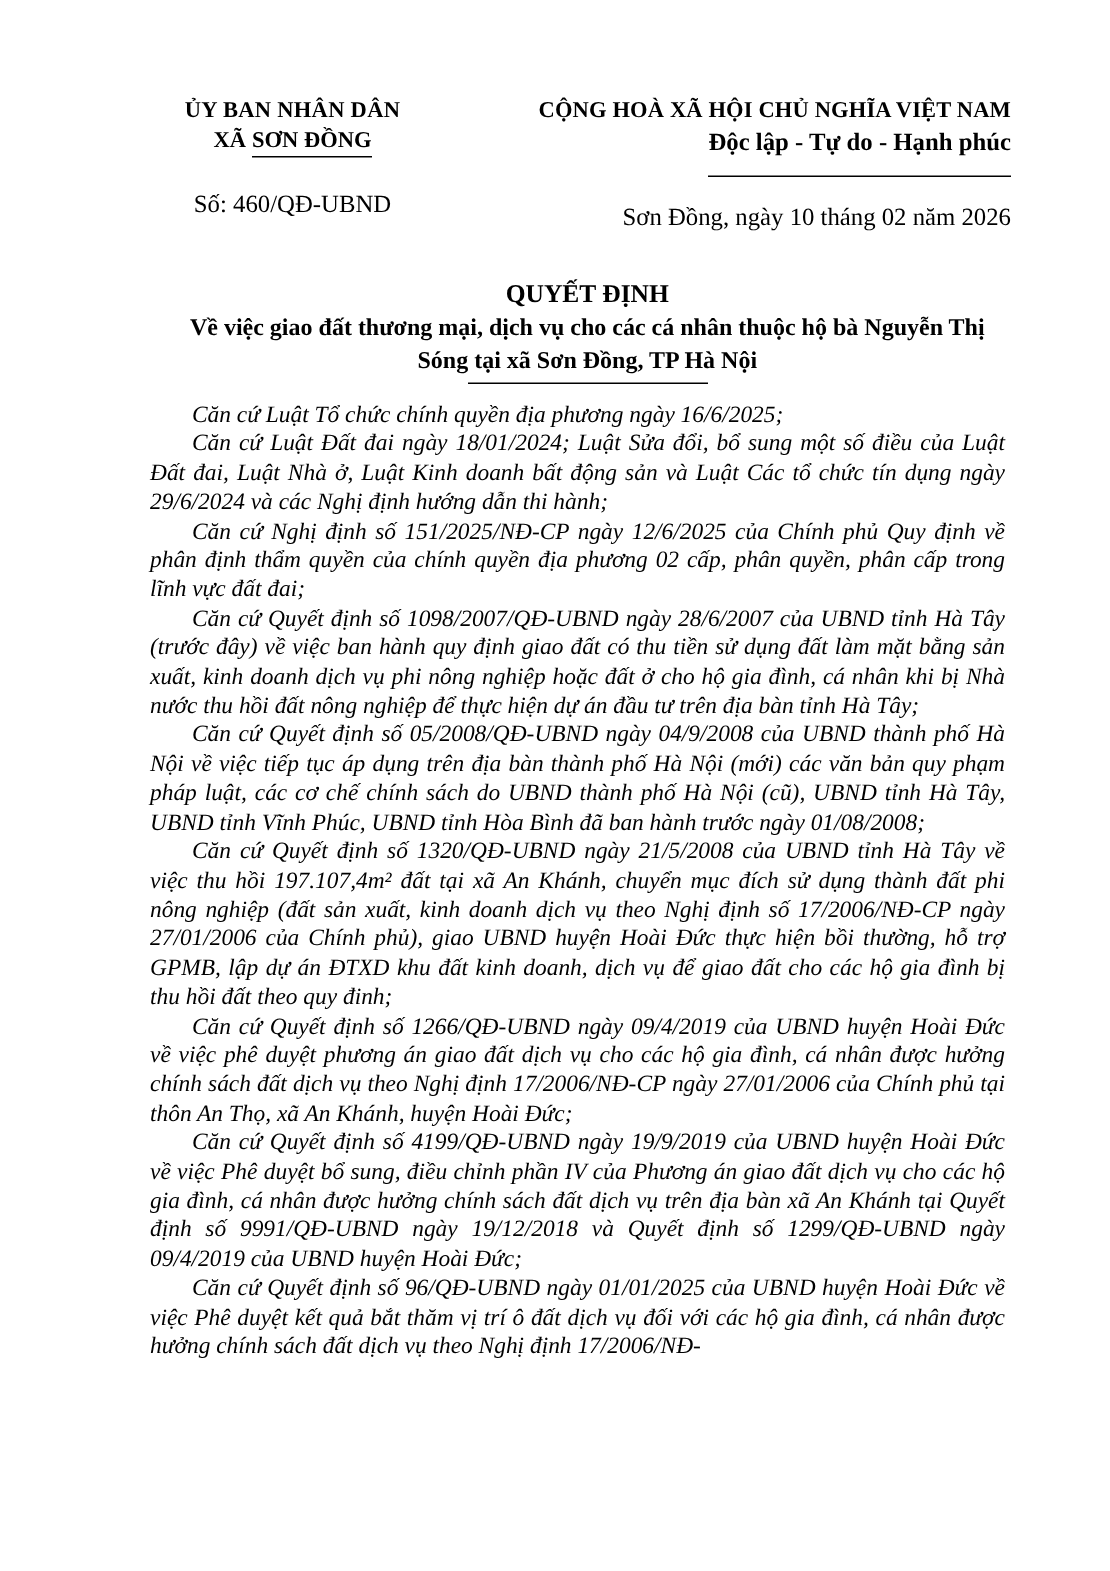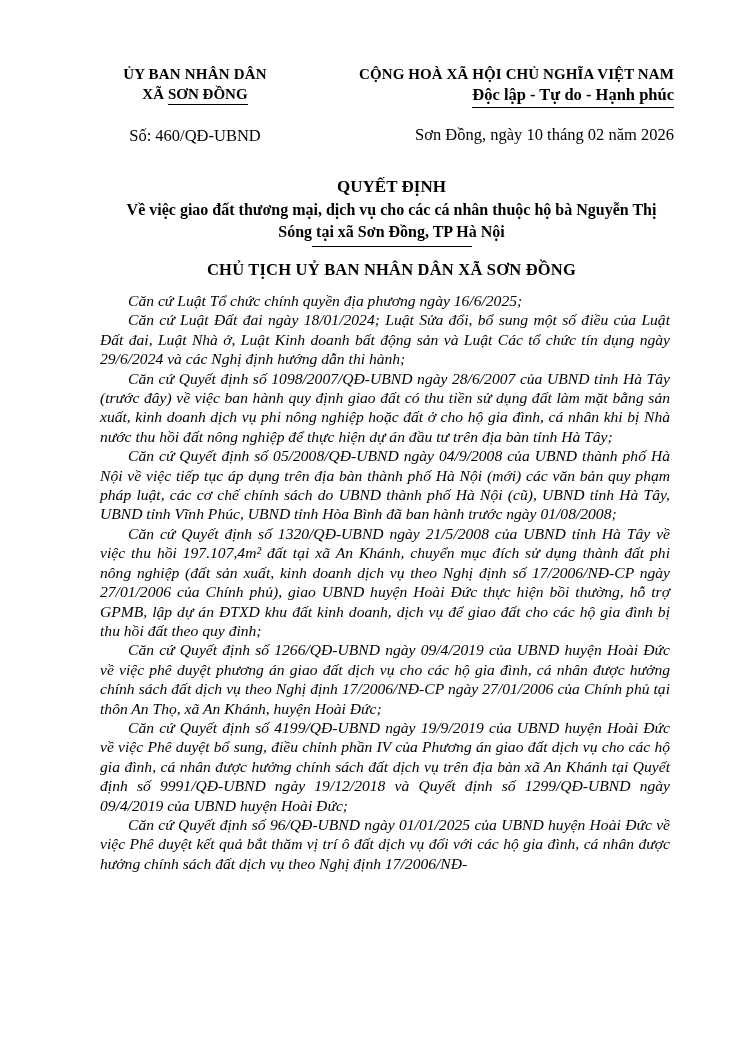--- a/index.html
+++ b/index.html
@@ -31,21 +31,21 @@
   }
   .doc-number { margin-top: 22px; font-size: 16.5px; line-height: 20px; font-weight: normal; }
 
   .national-line1 { font-weight: bold; font-size: 15px; line-height: 20px; letter-spacing: 0.1px; }
   .national-line2 {
     display: inline-block;
     font-weight: bold;
     font-size: 16.5px;
     line-height: 20px;
     border-bottom: 1.5px solid #000;
-    padding-bottom: 2px;
+    padding-bottom: 12px;
     margin-top: 1px;
   }
   .date-line { margin-top: 17px; font-size: 16.5px; line-height: 20px; }
 
   
   .title-block { text-align: center; margin-top: 30px; padding-left: 43px; }
   .decision-heading { font-weight: bold; font-size: 17px; line-height: 22px; }
   .decision-subtitle {
     font-weight: bold;
     font-size: 16px;
@@ -92,26 +92,26 @@
         <span class="national-line2">Độc lập - Tự do - Hạnh phúc</span>
       </div>
       <div class="date-line">Sơn Đồng, ngày 10 tháng 02 năm 2026</div>
     </div>
   </div>
 
   <div class="title-block">
     <div class="decision-heading">QUYẾT ĐỊNH</div>
     <div class="decision-subtitle">Về việc giao đất thương mại, dịch vụ cho các cá nhân thuộc hộ bà Nguyễn Thị Sóng tại xã Sơn Đồng, TP Hà Nội</div>
     <div class="subtitle-rule"></div>
-    <div class="authority-heading">CHỦ TỊCH UỶ BAN NHÂN DÂN XÃ SƠN ĐỒNG</div>
   </div>
 
   <div class="body-text">
     <p>Căn cứ Luật Tổ chức chính quyền địa phương ngày 16/6/2025;</p>
     <p>Căn cứ Luật Đất đai ngày 18/01/2024; Luật Sửa đổi, bổ sung một số điều của Luật Đất đai, Luật Nhà ở, Luật Kinh doanh bất động sản và Luật Các tổ chức tín dụng ngày 29/6/2024 và các Nghị định hướng dẫn thi hành;</p>
+    <p>Căn cứ Nghị định số 151/2025/NĐ-CP ngày 12/6/2025 của Chính phủ Quy định về phân định thẩm quyền của chính quyền địa phương 02 cấp, phân quyền, phân cấp trong lĩnh vực đất đai;</p>
     <p>Căn cứ Quyết định số 1098/2007/QĐ-UBND ngày 28/6/2007 của UBND tỉnh Hà Tây (trước đây) về việc ban hành quy định giao đất có thu tiền sử dụng đất làm mặt bằng sản xuất, kinh doanh dịch vụ phi nông nghiệp hoặc đất ở cho hộ gia đình, cá nhân khi bị Nhà nước thu hồi đất nông nghiệp để thực hiện dự án đầu tư trên địa bàn tỉnh Hà Tây;</p>
     <p>Căn cứ Quyết định số 05/2008/QĐ-UBND ngày 04/9/2008 của UBND thành phố Hà Nội về việc tiếp tục áp dụng trên địa bàn thành phố Hà Nội (mới) các văn bản quy phạm pháp luật, các cơ chế chính sách do UBND thành phố Hà Nội (cũ), UBND tỉnh Hà Tây, UBND tỉnh Vĩnh Phúc, UBND tỉnh Hòa Bình đã ban hành trước ngày 01/08/2008;</p>
     <p>Căn cứ Quyết định số 1320/QĐ-UBND ngày 21/5/2008 của UBND tỉnh Hà Tây về việc thu hồi 197.107,4m² đất tại xã An Khánh, chuyển mục đích sử dụng thành đất phi nông nghiệp (đất sản xuất, kinh doanh dịch vụ theo Nghị định số 17/2006/NĐ-CP ngày 27/01/2006 của Chính phủ), giao UBND huyện Hoài Đức thực hiện bồi thường, hỗ trợ GPMB, lập dự án ĐTXD khu đất kinh doanh, dịch vụ để giao đất cho các hộ gia đình bị thu hồi đất theo quy đinh;</p>
     <p>Căn cứ Quyết định số 1266/QĐ-UBND ngày 09/4/2019 của UBND huyện Hoài Đức về việc phê duyệt phương án giao đất dịch vụ cho các hộ gia đình, cá nhân được hưởng chính sách đất dịch vụ theo Nghị định 17/2006/NĐ-CP ngày 27/01/2006 của Chính phủ tại thôn An Thọ, xã An Khánh, huyện Hoài Đức;</p>
     <p>Căn cứ Quyết định số 4199/QĐ-UBND ngày 19/9/2019 của UBND huyện Hoài Đức về việc Phê duyệt bổ sung, điều chỉnh phần IV của Phương án giao đất dịch vụ cho các hộ gia đình, cá nhân được hưởng chính sách đất dịch vụ trên địa bàn xã An Khánh tại Quyết định số 9991/QĐ-UBND ngày 19/12/2018 và Quyết định số 1299/QĐ-UBND ngày 09/4/2019 của UBND huyện Hoài Đức;</p>
     <p>Căn cứ Quyết định số 96/QĐ-UBND ngày 01/01/2025 của UBND huyện Hoài Đức về việc Phê duyệt kết quả bắt thăm vị trí ô đất dịch vụ đối với các hộ gia đình, cá nhân được hưởng chính sách đất dịch vụ theo Nghị định 17/2006/NĐ-</p>
   </div>
 
 </div>
 

